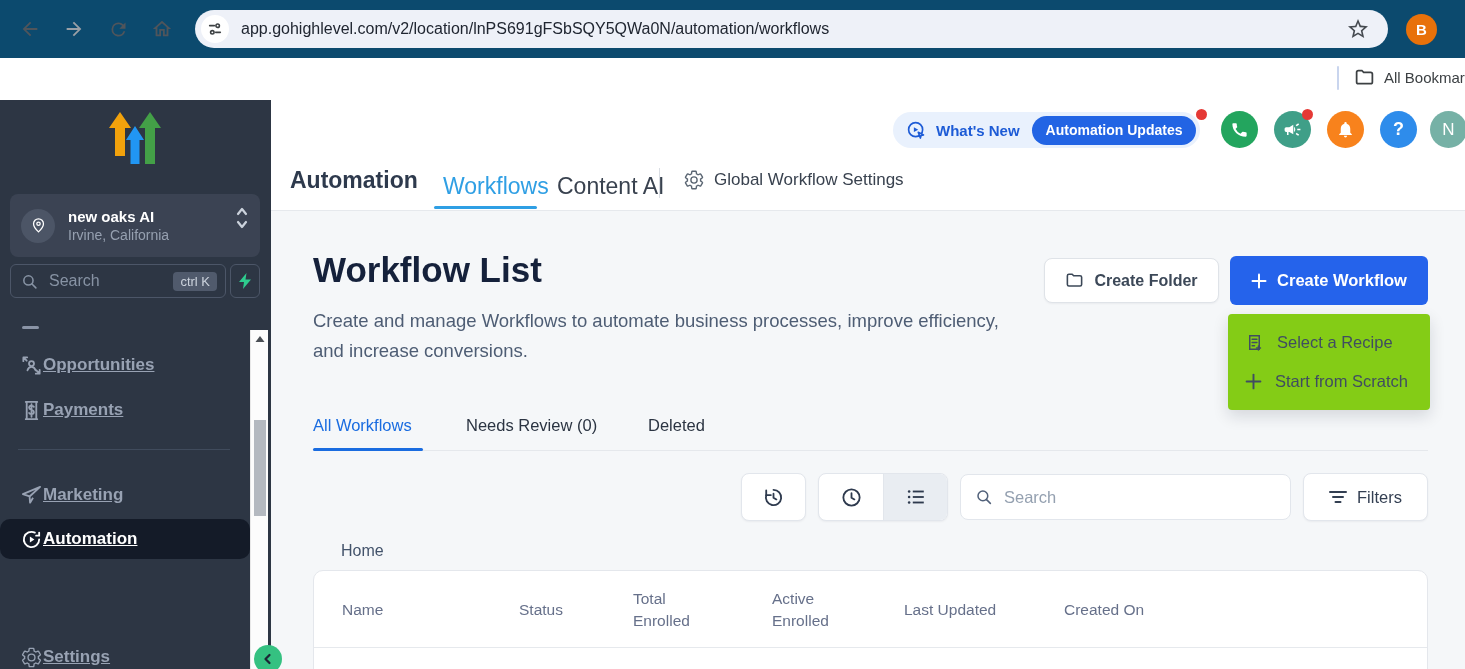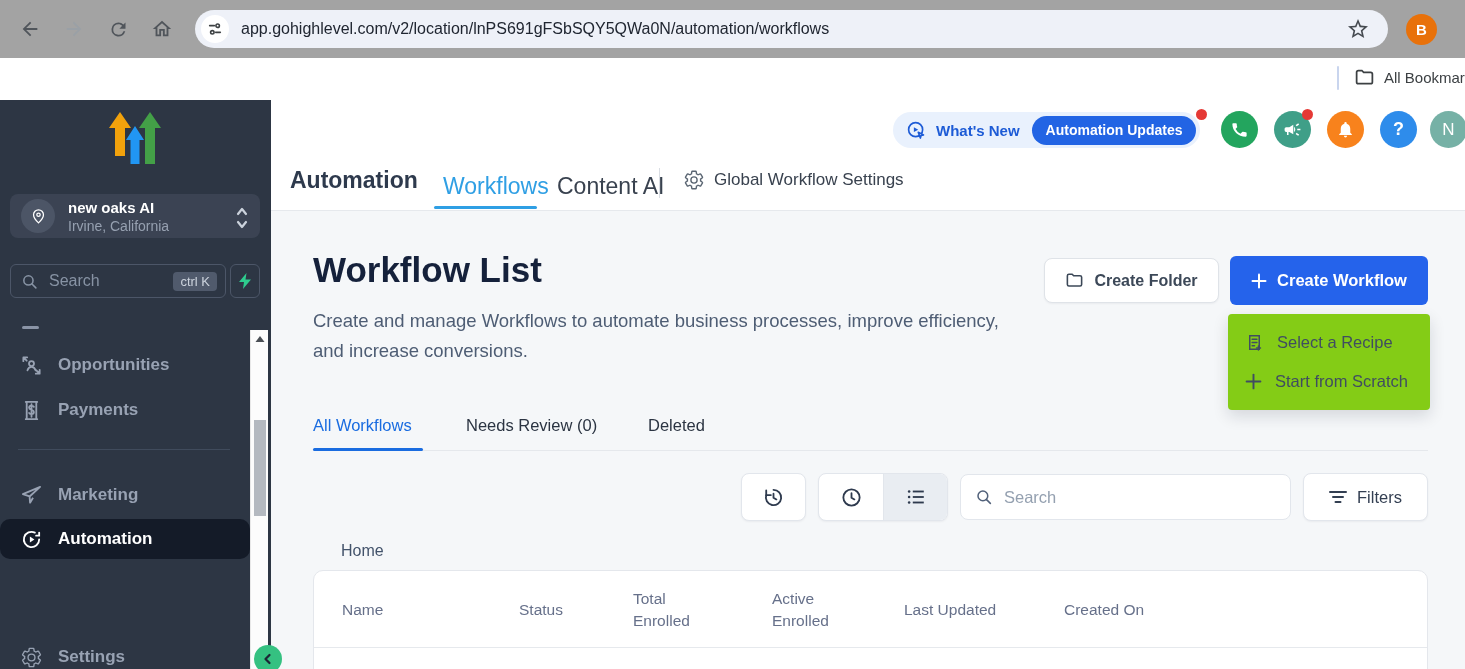--- a/index.html
+++ b/index.html
@@ -4,47 +4,47 @@
 <style>
   * { box-sizing: border-box; }
   html,body { margin:0; padding:0; }
   body {
     width:1465px; height:669px; overflow:hidden; position:relative;
     font-family:"Liberation Sans", sans-serif; background:#fff;
   }
   svg { display:block; }
 
   
-  .chrome-toolbar { position:absolute; top:0; left:0; width:1465px; height:58px; background:#a3a3a3; }
+  .chrome-toolbar { position:absolute; top:0; left:0; width:1465px; height:58px; background:#0c4a6e; }
   .nav-btn { position:absolute; top:13px; width:32px; height:32px; display:flex; align-items:center; justify-content:center; border-radius:50%; cursor:pointer; }
   .url-bar { position:absolute; left:195px; top:10px; width:1193px; height:38px; background:#eef1f8; border-radius:19px; display:flex; align-items:center; }
   .site-chip { width:28px; height:28px; background:#fff; border-radius:50%; margin-left:6px; display:flex; align-items:center; justify-content:center; flex:0 0 auto; }
   .url-text { margin-left:12px; font-size:16px; color:#202631; white-space:nowrap; }
   .url-star { position:absolute; right:18px; top:7px; }
   .chrome-avatar { position:absolute; left:1406px; top:14px; width:31px; height:31px; border-radius:50%; background:#e8710a; color:#fff; font-size:15px; font-weight:bold; display:flex; align-items:center; justify-content:center; }
   .bookmarks-bar { position:absolute; top:58px; left:0; width:1465px; height:42px; background:#fff; }
   .bm-sep { position:absolute; left:1337px; top:8px; width:2px; height:24px; background:#c9d5ee; border-radius:1px; }
   .bm-folder { position:absolute; left:1354px; top:9px; }
   .bm-label { position:absolute; left:1384px; top:11px; font-size:15px; color:#3c4043; white-space:nowrap; }
 
   
   .sidebar { position:absolute; left:0; top:100px; width:271px; height:569px; background:#2d3644; }
   .logo { position:absolute; left:107px; top:10px; }
-  .account-card { position:absolute; left:10px; top:94px; width:250px; height:44px; background:#3b4353; border-radius:8px; display:flex; align-items:center; cursor:pointer; }
+  .account-card { position:absolute; left:10px; top:94px; width:250px; height:63px; background:#3b4353; border-radius:8px; display:flex; align-items:center; cursor:pointer; }
   .account-pin { width:34px; height:34px; border-radius:50%; background:#4c5566; margin-left:11px; display:flex; align-items:center; justify-content:center; flex:0 0 auto; }
   .account-text { margin-left:13px; line-height:1; }
   .account-name { font-size:15px; font-weight:bold; color:#ffffff; }
   .account-city { font-size:14px; color:#96a0b0; margin-top:4px; }
   .account-chevrons { position:absolute; right:11px; top:11px; }
   .side-search { position:absolute; left:10px; top:164px; width:216px; height:34px; border:1px solid #4c5668; border-radius:6px; display:flex; align-items:center; padding:0 8px 0 10px; }
   .side-search input { background:transparent; border:none; outline:none; color:#cfd6e0; font-size:16px; width:105px; margin-left:9px; font-family:inherit; }
   .side-search input::placeholder { color:#8793a4; }
   .kbd { margin-left:auto; background:#505a6c; color:#ccd3dd; font-size:13px; padding:2px 7px; border-radius:4px; white-space:nowrap; }
   .bolt-btn { position:absolute; left:230px; top:164px; width:30px; height:34px; border:1px solid #4c5668; border-radius:6px; display:flex; align-items:center; justify-content:center; cursor:pointer; }
-  .menu-item { position:absolute; left:0; width:250px; height:40px; display:flex; align-items:center; padding-left:20px; gap:15px; color:#98a2b3; font-size:17px; font-weight:600; cursor:pointer; }
+  .menu-item { position:absolute; left:0; width:250px; height:40px; display:flex; align-items:center; padding-left:20px; color:#98a2b3; font-size:17px; font-weight:600; cursor:pointer;text-decoration:underline; }
   .menu-item.active { background:#141b28; border-radius:10px; color:#ffffff; }
   .menu-item svg { flex:0 0 auto; }
   .side-divider { position:absolute; left:18px; top:349px; width:212px; height:1px; background:#404b5c; }
   .partial-glyph { position:absolute; left:22px; top:226px; width:17px; height:3px; background:#8a94a6; border-radius:2px; }
   .side-scrollbar { position:absolute; left:250px; top:230px; width:18px; height:380px; background:#fcfcfc; border-left:1px solid #e8e8e8; }
   .scroll-arrow { position:absolute; left:0; width:18px; height:18px; display:flex; align-items:center; justify-content:center; cursor:pointer; }
   .scroll-thumb { position:absolute; left:3px; top:90px; width:12px; height:96px; background:#b4b9c0; cursor:pointer; }
   .collapse-btn { position:absolute; left:254px; top:545px; width:28px; height:28px; border-radius:50%; background:#35c181; display:flex; align-items:center; justify-content:center; z-index:20; cursor:pointer; }
 
   

